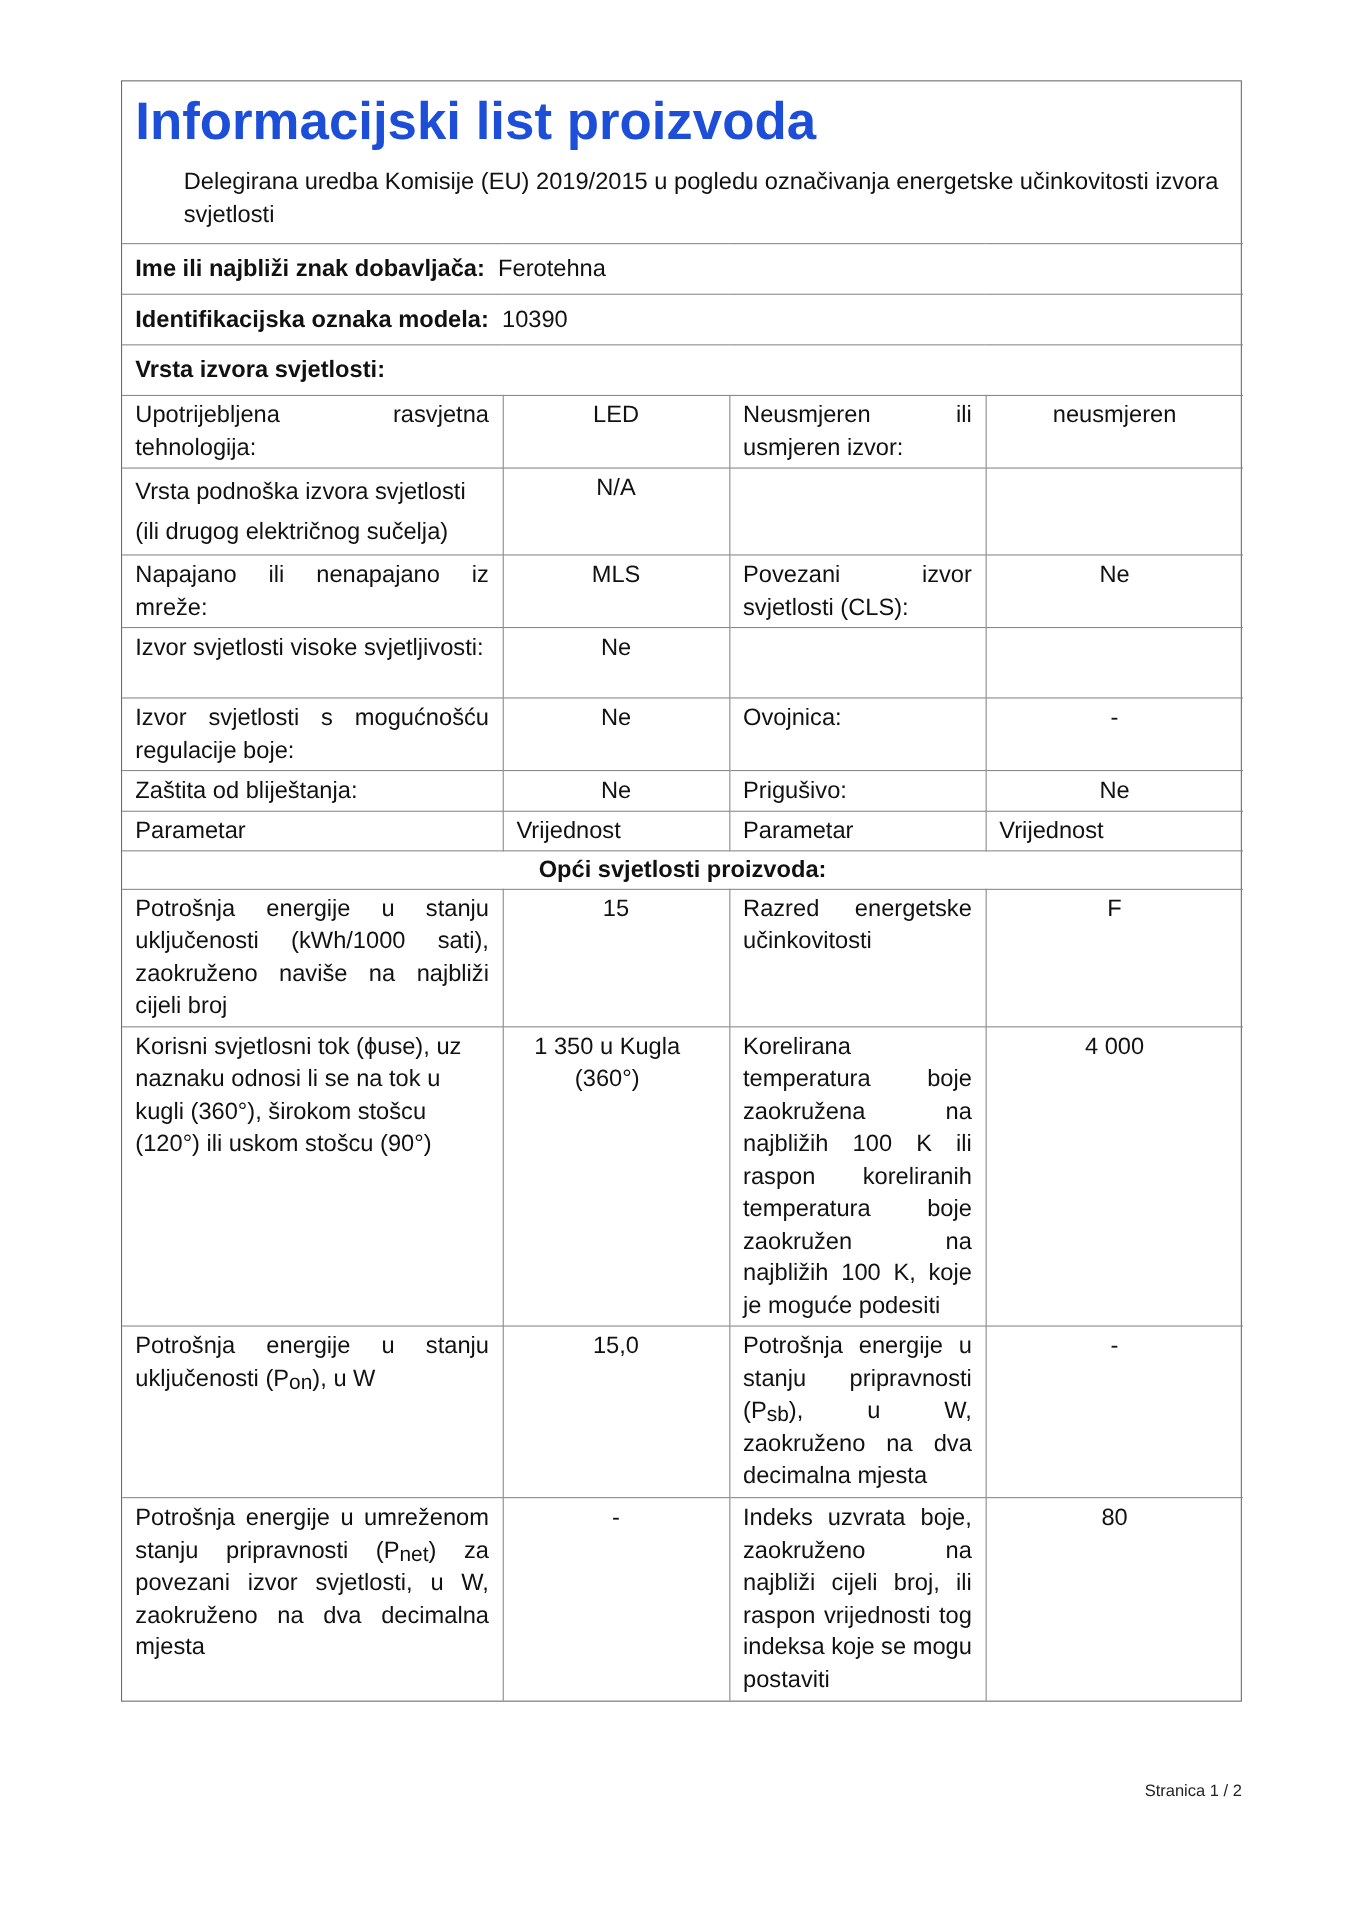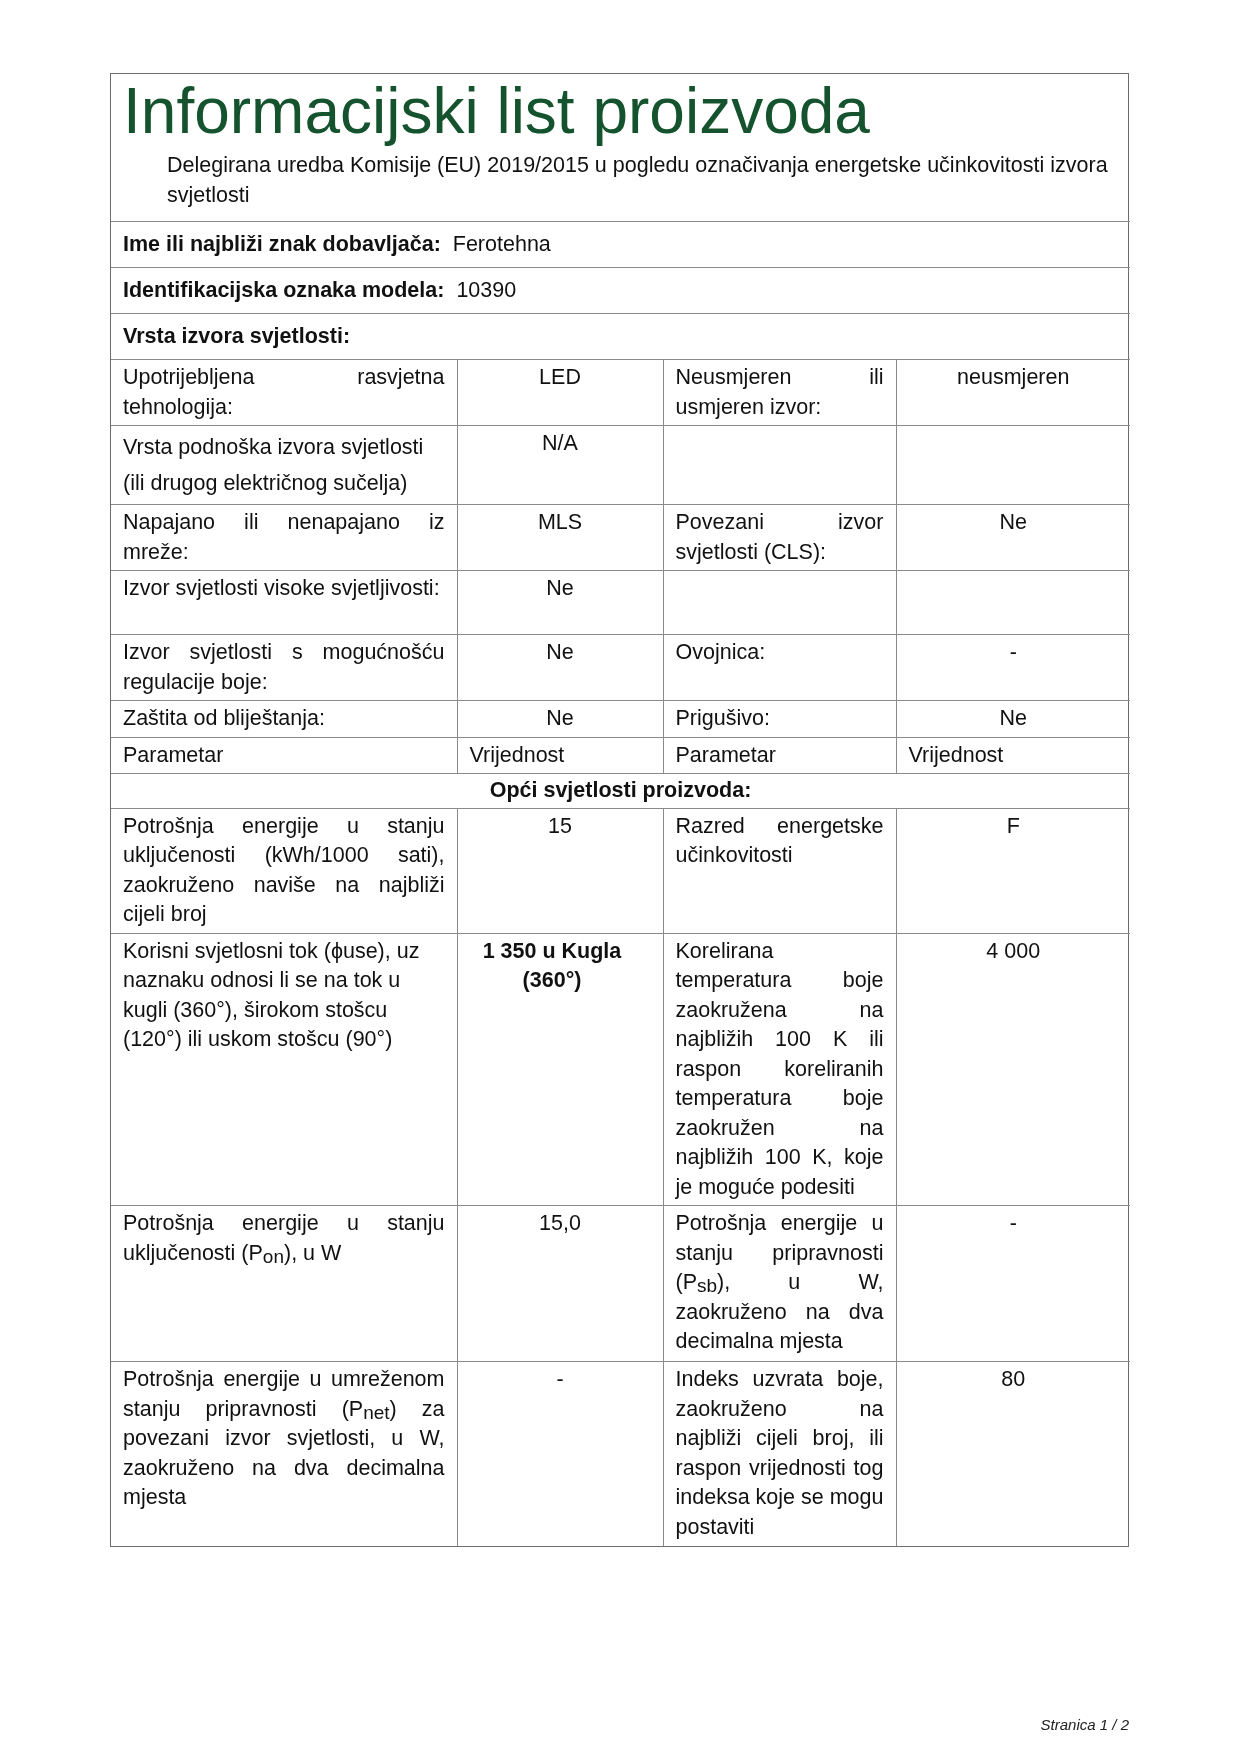--- a/index.html
+++ b/index.html
@@ -3,27 +3,27 @@
 <meta charset="utf-8">
 <style>
   html, body { margin: 0; padding: 0; background: #ffffff; }
   body { width: 1241px; height: 1754px; position: relative; font-family: "Liberation Sans", "DejaVu Sans", sans-serif; color: #111; }
   .sheet { position: absolute; left: 110px; top: 73px; width: 1019px; border: 1.5px solid #6d6d6d; box-sizing: border-box; }
   table { border-collapse: collapse; width: 100%; table-layout: fixed; }
   td { border: 1.5px solid #8a8a8a; vertical-align: top; font-size: 21.5px; line-height: 29.5px; padding: 3px 12px 3px 12px; }
   td.full { border-left: none; border-right: none; }
   td.c { text-align: center; }
   td.j { text-align: justify; text-align-last: left; }
-  .title { font-size: 64px; font-weight: normal; color: #14532d; line-height: 60px; padding-top: 4px; }
+  .title { font-size: 48px; font-weight: bold; color: #1d4ed8; line-height: 60px; padding-top: 4px; }
   .subtitle { font-size: 21.5px; line-height: 29.5px; margin-top: 10px; padding-bottom: 8px; margin-left: 44px; }
   .b { font-weight: bold; }
   .row-single td { height: 39px; vertical-align: middle; }
   .sec { text-align: center; font-weight: bold; height: 29px; padding-top: 2px; padding-bottom: 2px; }
   sub { font-size: 19px; vertical-align: -3px; line-height: 0; }
-  .footer { position: absolute; top: 1716px; right: 112px; font-size: 15px; color: #222; font-style: italic; }
+  .footer { position: absolute; top: 1620px; right: 112px; font-size: 15px; color: #222; }
 </style>
 </head>
 <body>
 
 <div class="sheet">
   <table>
     <colgroup>
       <col style="width:346px">
       <col style="width:206px">
       <col style="width:233px">
@@ -102,21 +102,21 @@
     </tr>
 
     <tr style="height:125px">
       <td class="j" style="border-left:none">Potrošnja energije u stanju uključenosti (kWh/1000 sati), zaokruženo naviše na najbliži cijeli broj</td>
       <td class="c">15</td>
       <td class="j">Razred energetske učinkovitosti</td>
       <td class="c" style="border-right:none">F</td>
     </tr>
     <tr style="height:243px">
       <td style="border-left:none">Korisni svjetlosni tok (ϕuse), uz naznaku odnosi li se na tok u kugli (360°), širokom stošcu (120°) ili uskom stošcu (90°)</td>
-      <td class="c" style="padding-left:14px; padding-right:30px;font-weight:bold;">1 350 u Kugla (360°)</td>
+      <td class="c" style="padding-left:14px; padding-right:30px;">1 350 u Kugla (360°)</td>
       <td class="j">Korelirana temperatura boje zaokružena na najbližih 100 K ili raspon koreliranih temperatura boje zaokružen na najbližih 100 K, koje je moguće podesiti</td>
       <td class="c" style="border-right:none">4 000</td>
     </tr>
     <tr style="height:156px">
       <td class="j" style="border-left:none"><span>Potrošnja energije u stanju uključenosti (P</span><sub>on</sub><span>), u W</span></td>
       <td class="c">15,0</td>
       <td class="j"><span>Potrošnja energije u stanju pripravnosti (P</span><sub>sb</sub><span>), u W, zaokruženo na dva decimalna mjesta</span></td>
       <td class="c" style="border-right:none">-</td>
     </tr>
     <tr style="height:184px">

